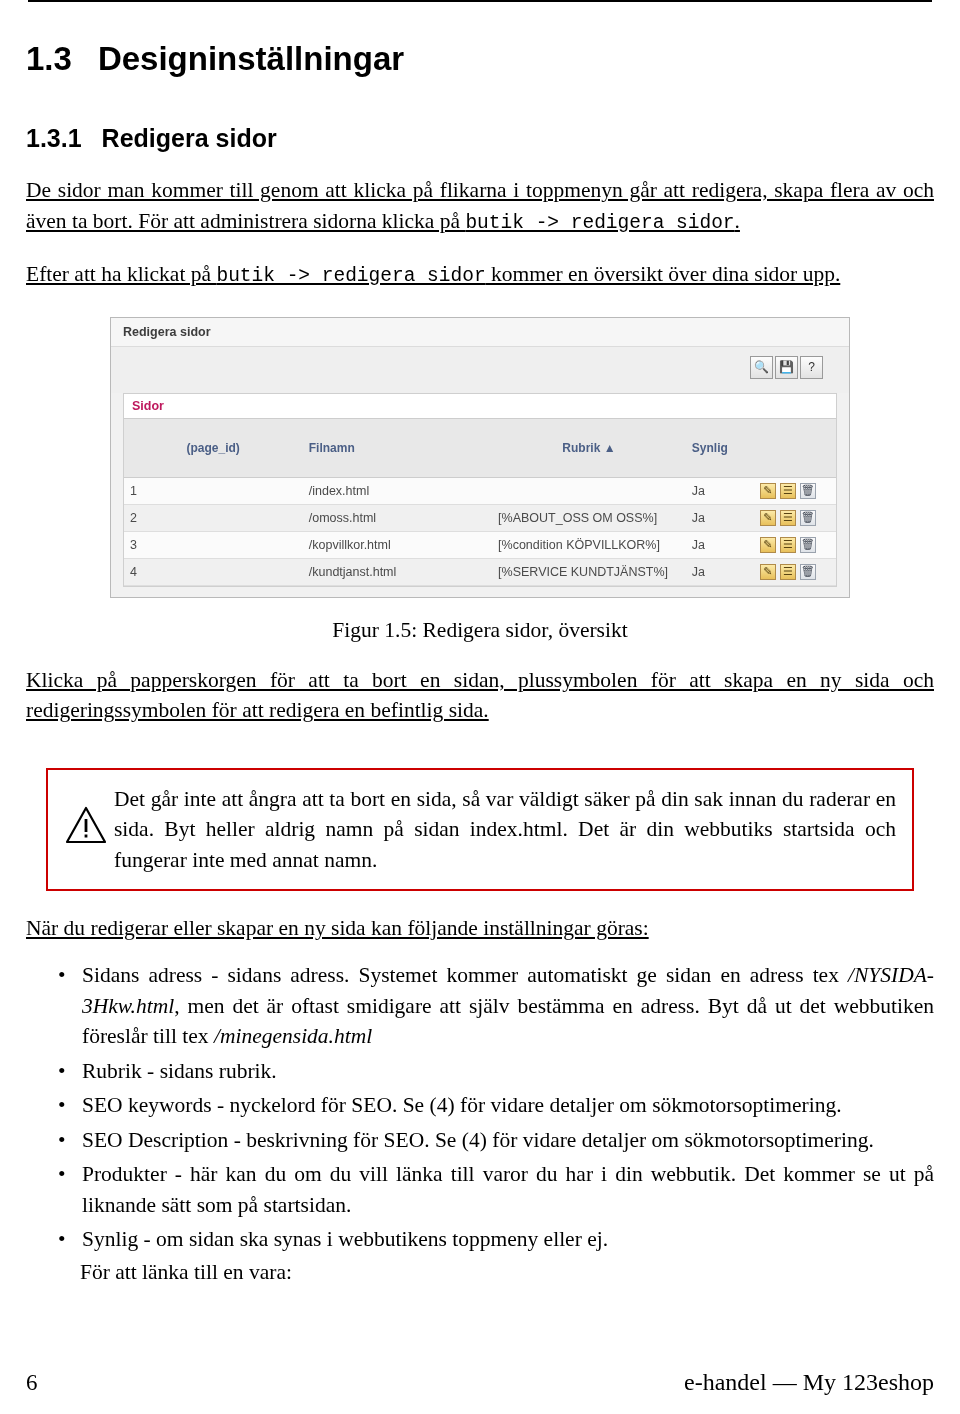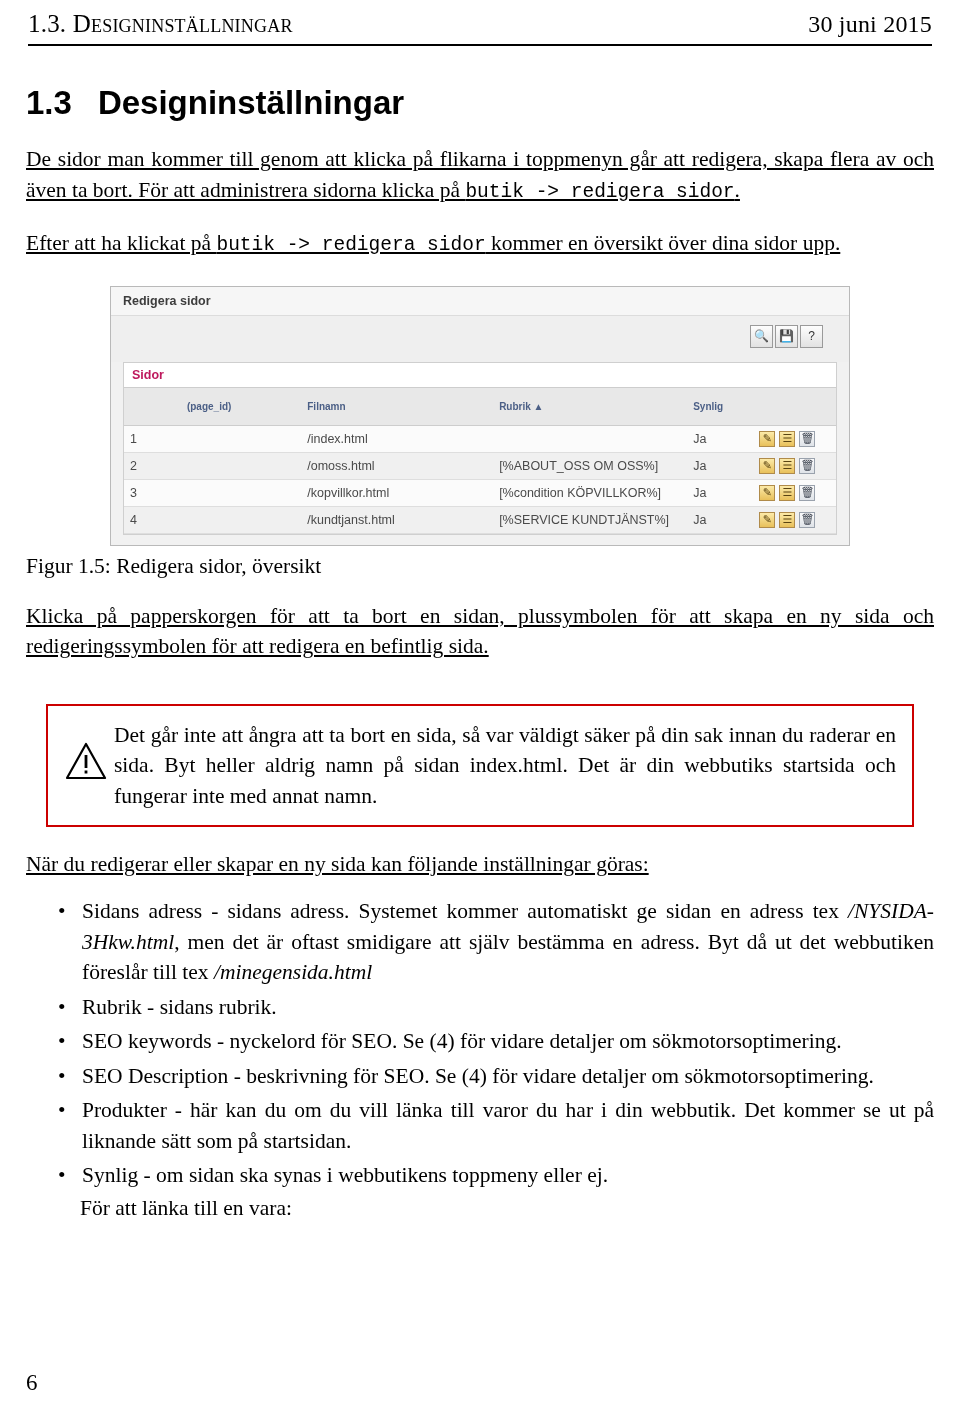--- a/index.html
+++ b/index.html
@@ -141,29 +141,29 @@
   table.ss-table {
     width: 100%;
     border-collapse: collapse;
     font-size: 12.5px;
   }
   table.ss-table th {
     background: #e8e8e8;
     color: #4b5f86;
     font-weight: bold;
     text-align: left;
-    padding: 13px 6px;
+    padding: 22px 6px;
     border-top: 1px solid #cdcdcd;
     border-bottom: 1px solid #cdcdcd;
-    font-size: 10px;
+    font-size: 12px;
   }
   table.ss-table th.c-id { width: 30px; }
   table.ss-table th.c-pageid { width: 150px; text-align: left; padding-left: 30px;}
   table.ss-table th.c-filnamn { width: 240px; text-align: left; }
-  table.ss-table th.c-rubrik { width: 190px; text-align: left;}
+  table.ss-table th.c-rubrik { width: 190px; text-align: center;}
   table.ss-table th.c-synlig { width: 70px; }
   table.ss-table th.c-act { width: 80px; }
   table.ss-table td {
     padding: 5px 6px;
     border-bottom: 1px solid #dedede;
     color: #4a4a4a;
     font-size: 12.5px;
     white-space: nowrap;
   }
   tr.row-alt td { background: #f0f0f0; }
@@ -181,23 +181,23 @@
     color: #5a4412;
     box-sizing: border-box;
   }
   .ricon.trash {
     border: 1px solid #9aa2ad;
     background: linear-gradient(#fbfbfc, #dfe3e8);
     color: #3d4450;
   }
 
   .figcaption {
-    text-align: left;
+    text-align: center;
     font-size: 21.5px;
-    margin-top: 8px;
+    margin-top: 20px;
   }
 
   
   .warnbox {
     border: 2px solid #cc0000;
     margin: 42px 20px 0 20px;
     padding: 14px 16px 14px 10px;
     display: flex;
     align-items: flex-start;
     box-sizing: border-box;
@@ -255,30 +255,29 @@
     font-size: 24px;
   }
   .footer .pagenum { font-size: 23px; }
   .footer .fright { font-size: 24px; }
 </style>
 </head>
 <body>
 
 <div class="page">
 
-  <div class="runhead">
-    <div class="left">1.3. Designinställningar</div>
-    <div class="right">30 juni 2015</div>
-  </div>
   <div class="rule"></div>
 
   <h1 class="sec">
     <span class="num">1.3</span><span>Designinställningar</span>
   </h1>
 
+  <h2 class="subsec">
+    <span class="num">1.3.1</span><span>Redigera sidor</span>
+  </h2>
 
   <p class="body"><span>De sidor man kommer till genom att klicka på flikarna i toppmenyn går att redigera, skapa flera av och även ta bort. För att administrera sidorna klicka på </span><span class="mono">butik -&gt; redigera sidor</span><span>.</span></p>
 
   <p class="body"><span>Efter att ha klickat på </span><span class="mono">butik -&gt; redigera sidor</span><span> kommer en översikt över dina sidor upp.</span></p>
 
   <div class="figure-wrap">
     <div class="screenshot">
       <div class="ss-titlebar">
         <span>Redigera sidor</span>
       </div>
@@ -393,15 +392,16 @@
     <li id="li1"><span>Rubrik - sidans rubrik.</span></li>
     <li id="li2"><span>SEO keywords - nyckelord för SEO. Se (4) för vidare detaljer om sökmotorsoptimering.</span></li>
     <li id="li3"><span>SEO Description - beskrivning för SEO. Se (4) för vidare detaljer om sökmotorsoptimering.</span></li>
     <li id="li5"><span>Produkter - här kan du om du vill länka till varor du har i din webbutik. Det kommer se ut på liknande sätt som på startsidan.</span></li>
     <li id="li4"><span>Synlig - om sidan ska synas i webbutikens toppmeny eller ej.</span></li>
   </ul>
   <div class="noindent-follow">För att länka till en vara:</div>
 
   <div class="footer">
     <div class="pagenum">6</div>
+    <div class="fright">e-handel — My 123eshop</div>
   </div>
 
 </div>
 
 </body></html>

